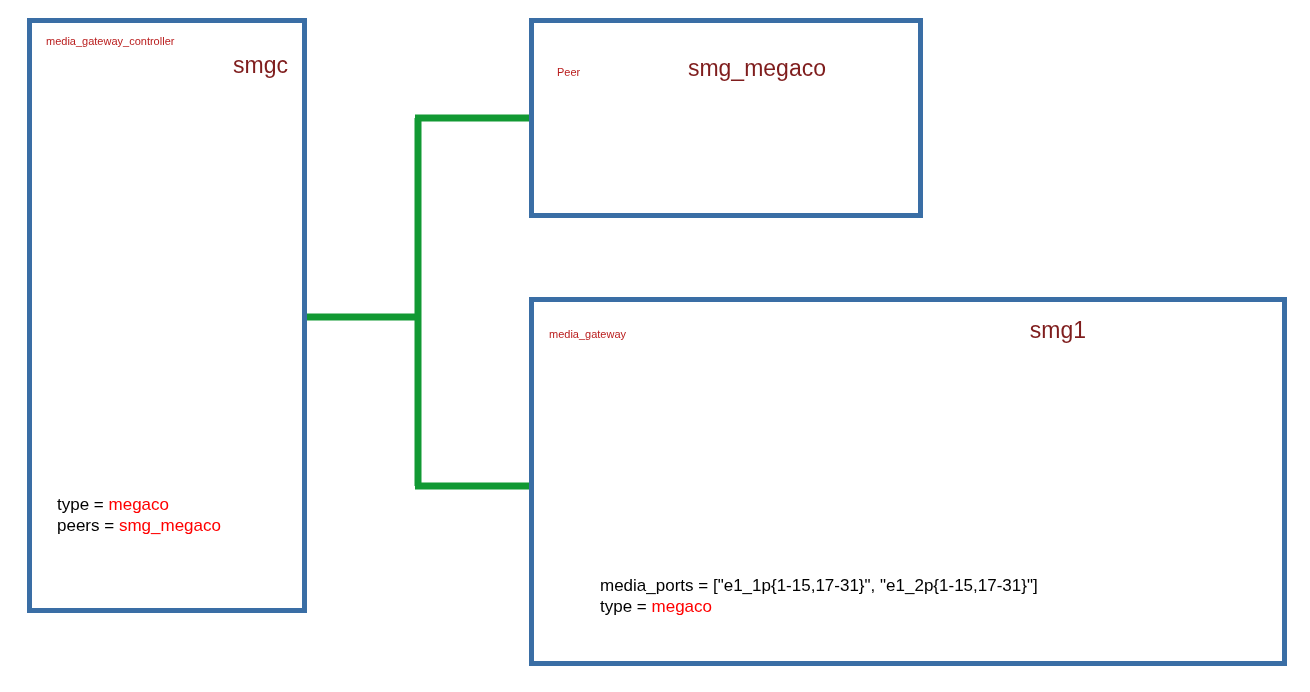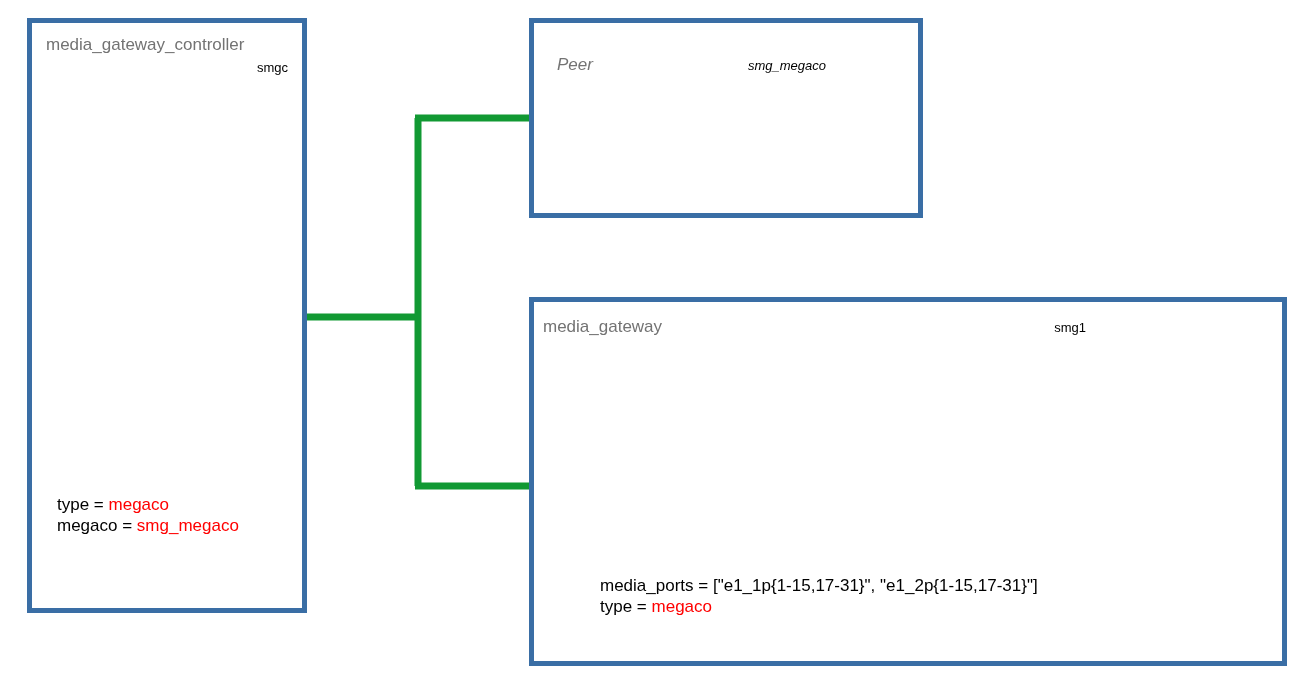--- a/index.html
+++ b/index.html
@@ -17,54 +17,54 @@
   }
 
   
   .node-box {
     position: absolute;
     box-sizing: border-box;
     border: 5px solid #3a6ea5;
     background: #ffffff;
   }
   #box-mgc   { left: 27px;  top: 18px;  width: 280px; height: 595px; }
-  #box-peer  { left: 529px; top: 18px;  width: 394px; height: 200px; font-style: italic; }
+  #box-peer  { left: 529px; top: 18px;  width: 394px; height: 200px; }
   #box-mg    { left: 529px; top: 297px; width: 758px; height: 369px; }
 
   
   .node-header {
     position: absolute;
     left: 0;
     right: 0;
     box-sizing: border-box;
     padding: 0 18px 0 20px;
     display: flex;
     align-items: baseline;
     justify-content: space-between;
   }
   .node-title {
-    color: #737373;
-    font-size: 17px;
+    color: #b91c1c;
+    font-size: 11px;
     white-space: nowrap;
   }
   .node-instance {
-    color: #000000;
-    font-size: 13px;
+    color: #7f1d1d;
+    font-size: 23px;
     white-space: nowrap;
   }
 
   
   #box-mgc .node-header  { top: 12px; display: block; padding-left: 14px; padding-right: 14px; }
   #box-mgc .node-title   { display: block; }
   #box-mgc .node-instance{ display: block; text-align: right; margin-top: 5px; }
 
   #box-peer .node-header { top: 32px; padding-left: 23px; padding-right: 0; }
   #box-peer .node-instance { margin-right: 92px; }
 
-  #box-mg .node-header   { top: 15px; padding-left: 9px; padding-right: 0; }
+  #box-mg .node-header   { top: 15px; padding-left: 15px; padding-right: 0; }
   #box-mg .node-instance { margin-right: 196px; }
 
   
   .attr-block {
     position: absolute;
     font-size: 17px;
     line-height: 21px;
     color: #000000;
     white-space: nowrap;
   }
@@ -105,21 +105,21 @@
   <div class="node-box" id="box-mgc">
     <div class="node-header">
       <span class="node-title">media_gateway_controller</span>
       <span class="node-instance">smgc</span>
     </div>
     <div class="attr-block" id="attrs-mgc">
       <span class="attr-line">
         <span class="attr-key">type = </span><span class="attr-val-red">megaco</span>
       </span>
       <span class="attr-line">
-        <span class="attr-key">megaco = </span><span class="attr-val-red">smg_megaco</span>
+        <span class="attr-key">peers = </span><span class="attr-val-red">smg_megaco</span>
       </span>
     </div>
   </div>
 
   <div class="node-box" id="box-peer">
     <div class="node-header">
       <span class="node-title">Peer</span>
       <span class="node-instance">smg_megaco</span>
     </div>
   </div>

